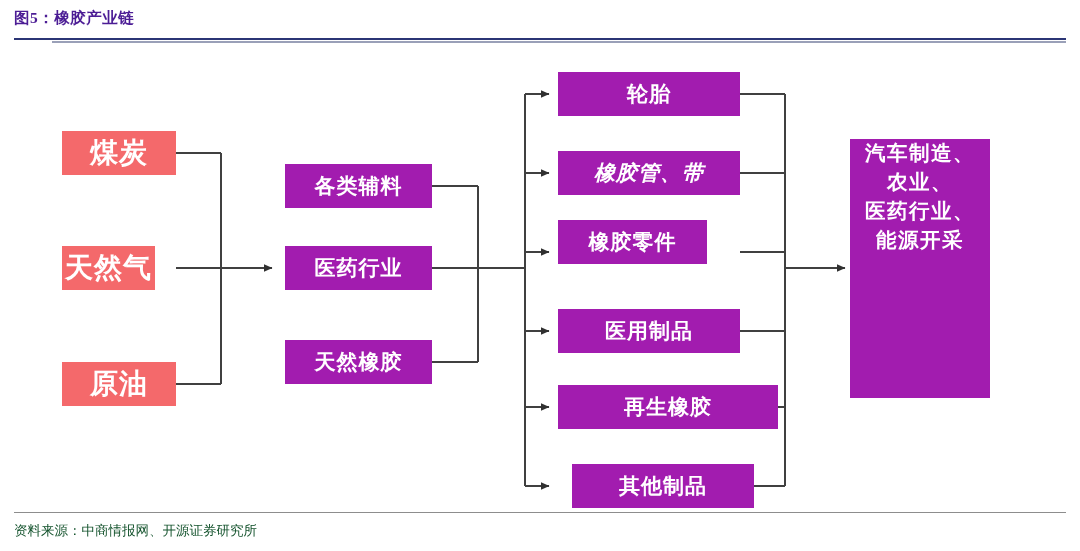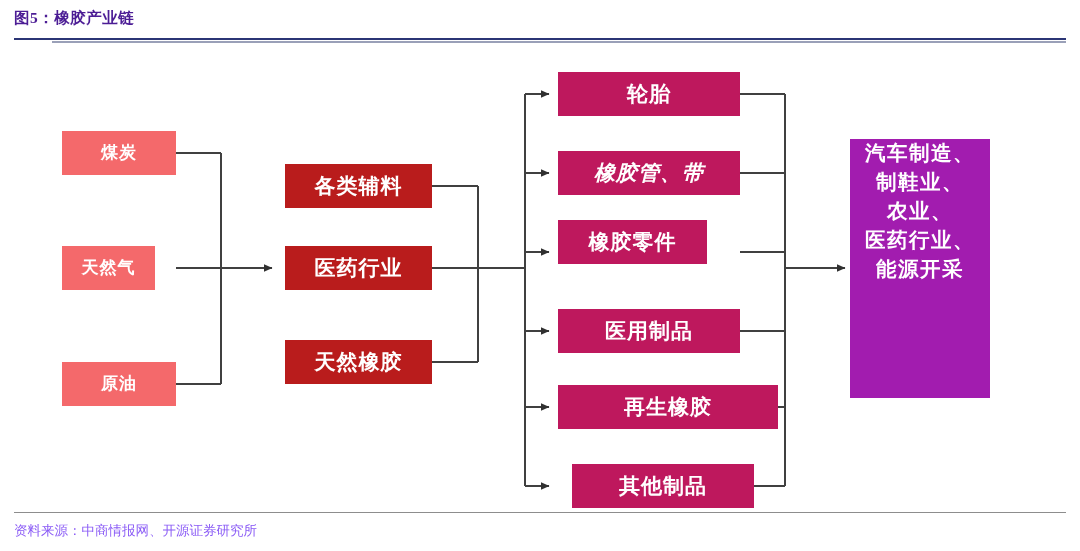--- a/index.html
+++ b/index.html
@@ -65,23 +65,23 @@
     align-items: center;
     justify-content: center;
     color: #ffffff;
     text-align: center;
     font-family: "Liberation Serif", "DejaVu Serif", serif;
     font-weight: bold;
     letter-spacing: 1px;
     line-height: 1.18;
     user-select: none;
   }
-  .node-raw      { background: #F4696B; font-size: 17px; }
-  .node-material { background: #b91c1c; font-size: 21px; }
-  .node-product  { background: #be185d; font-size: 21px; }
+  .node-raw      { background: #F4696B; font-size: 28px; }
+  .node-material { background: #a21caf; font-size: 21px; }
+  .node-product  { background: #a21caf; font-size: 21px; }
   .node-end {
     background: #a21caf;
     font-size: 20.5px;
     line-height: 1.42;
     letter-spacing: 1.5px;
     flex-direction: column;
     justify-content: flex-start;
   }
   .node-end span { display: block; white-space: nowrap; }
 
@@ -90,21 +90,21 @@
     position: absolute;
     left: 14px; top: 512px;
     width: 1052px;
     height: 1px;
     background: #8d8d8d;
   }
   .footer-source {
     position: absolute;
     left: 14px; top: 522px;
     font-size: 13.5px;
-    color: #8b5cf6;
+    color: #14532d;
     white-space: nowrap;
     font-family: "Liberation Serif", "DejaVu Serif", serif;
   }
 </style>
 </head>
 <body>
 
 <div class="figure-header">
   <div class="figure-title">图5：橡胶产业链</div>
   <div class="rule-main"></div>
@@ -187,21 +187,20 @@
   </div>
   <div class="node node-product" style="left:558px; top:341px; width:220px; height:44px;">
     <span>再生橡胶</span>
   </div>
   <div class="node node-product" style="left:572px; top:420px; width:182px; height:44px;">
     <span>其他制品</span>
   </div>
 
   <div class="node node-end" style="left:850px; top:95px; width:140px; height:259px;">
     <span>汽车制造、</span>
-    <span>制鞋业、</span>
     <span>农业、</span>
     <span>医药行业、</span>
     <span>能源开采</span>
   </div>
 
 </div>
 
 <div class="footer-rule"></div>
 <div class="footer-source">资料来源：中商情报网、开源证券研究所</div>
 

